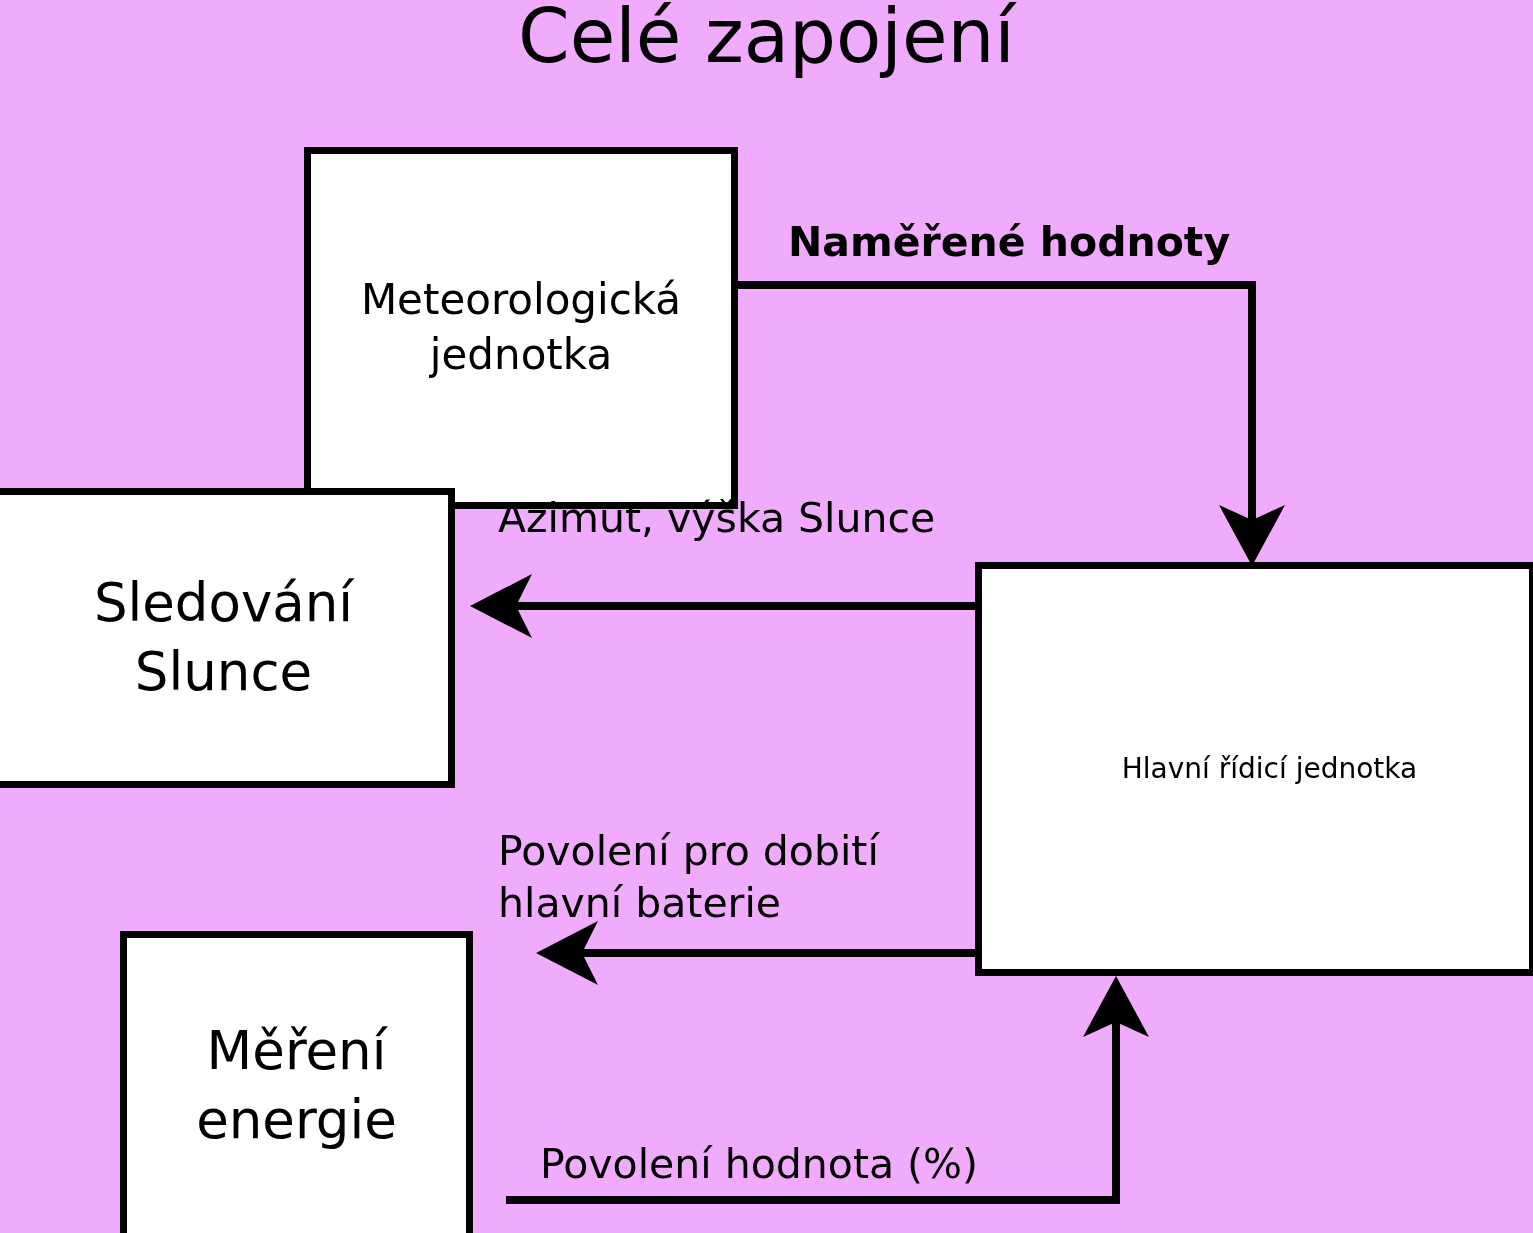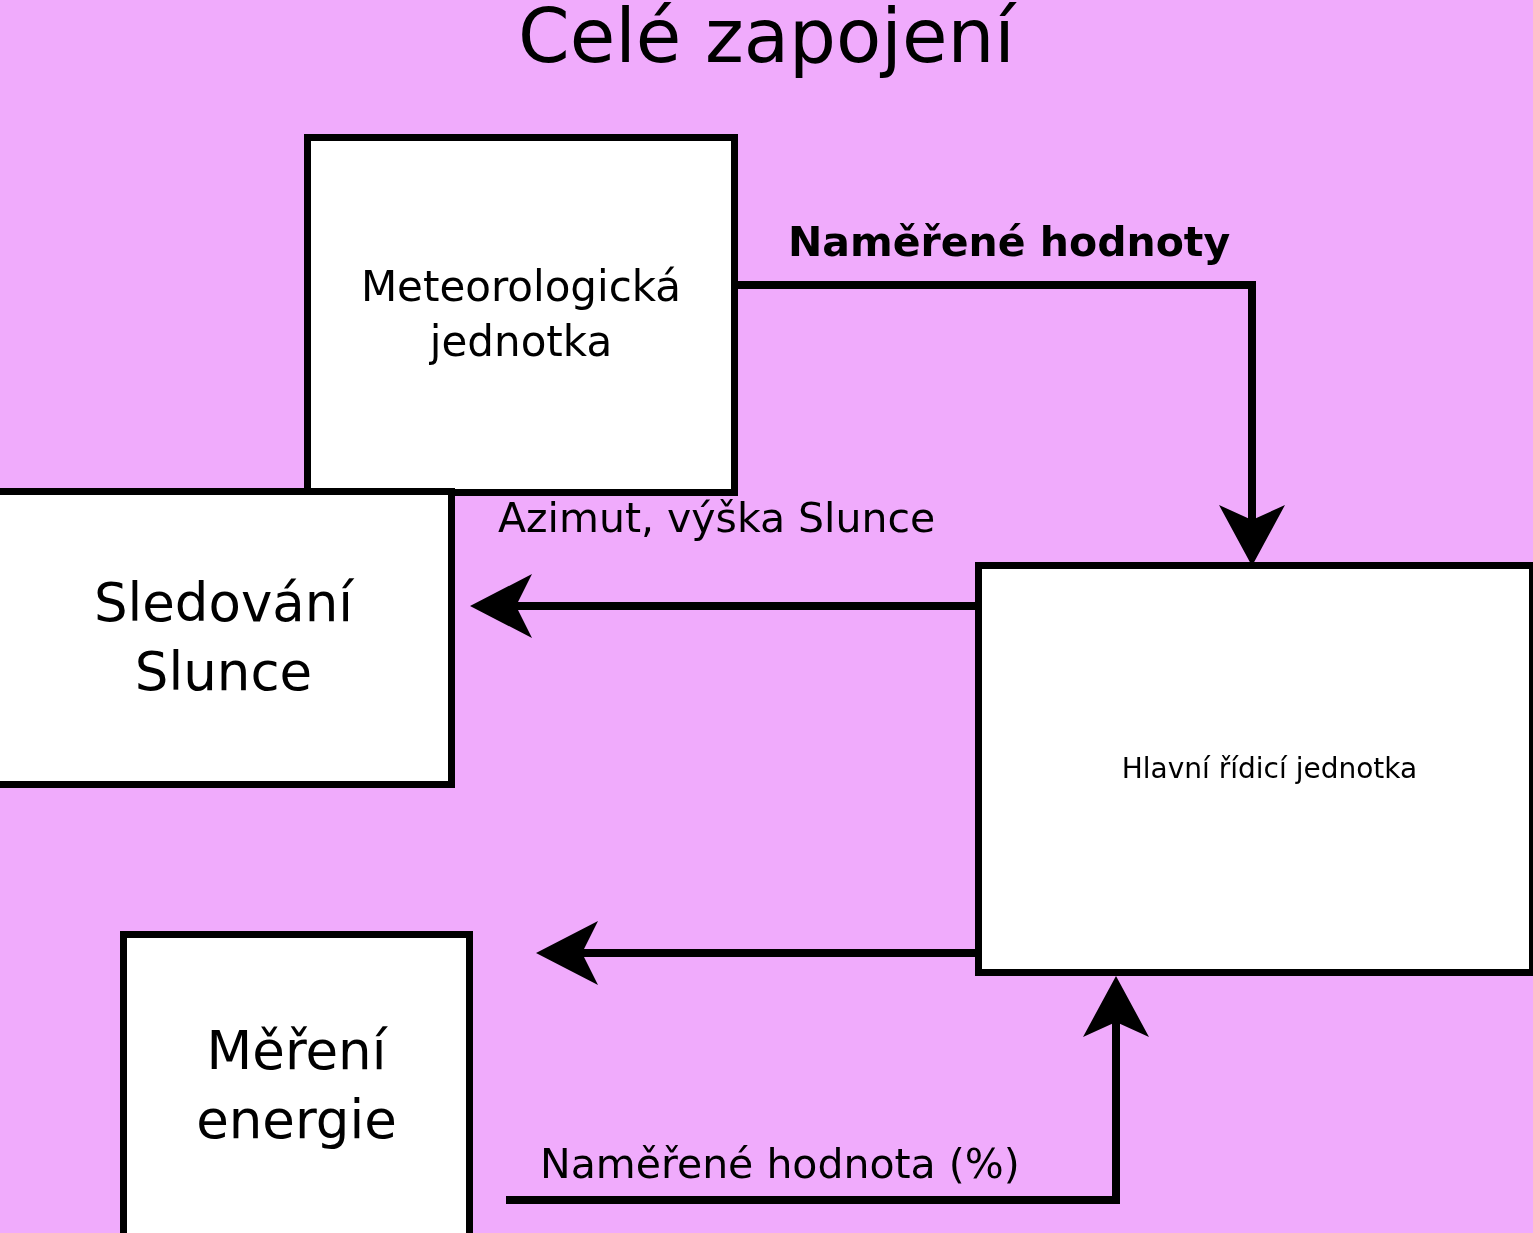--- a/index.html
+++ b/index.html
@@ -49,21 +49,21 @@
     text-align: center;
   }
   .node-label {
     font-size: 53px;
     line-height: 1.30;
     white-space: pre-line;
     padding: 0 8px;
   }
   #node-meteo {
     left: 304px;
-    top: 134px;
+    top: 147px;
     width: 434px;
     height: 362px;
   }
   #node-meteo .node-label { font-size: 42px; }
   #node-tracking {
     left: -8px;
     top: 488px;
     width: 463px;
     height: 300px;
   }
@@ -151,16 +151,18 @@
   </div>
 
   <div class="node" id="node-control">
     <span class="node-label">Hlavní řídicí jednotka</span>
   </div>
 
   <div class="edge-label" id="label-measured-values">Naměřené hodnoty</div>
 
   <div class="edge-label" id="label-azimuth">Azimut, výška Slunce</div>
 
+  <div class="edge-label" id="label-charge-permit">Povolení pro dobití
+hlavní baterie</div>
 
-  <div class="edge-label" id="label-measured-percent">Naměřené hodnota (%)</div>
+  <div class="edge-label" id="label-measured-percent">Povolení hodnota (%)</div>
 
 </div>
 
 </body></html>

